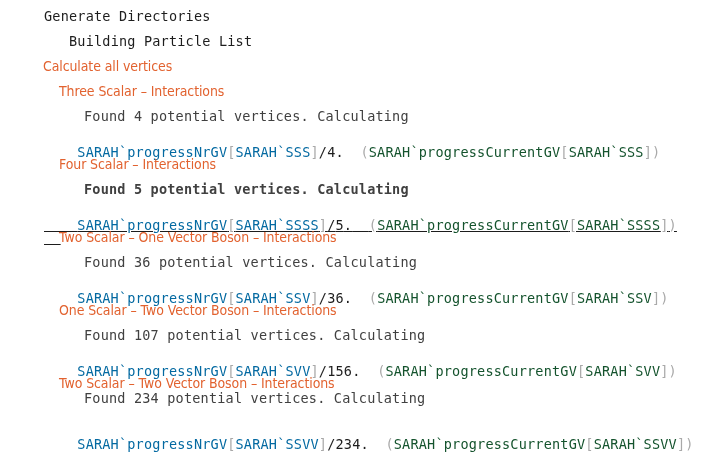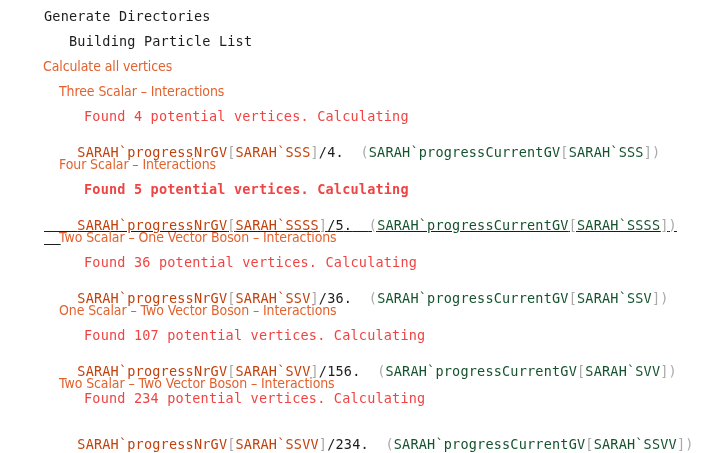--- a/index.html
+++ b/index.html
@@ -50,33 +50,33 @@
     transform: scaleX(0.93);
     transform-origin: left center;
   }
   .heading-1 {  }
   .heading-2 {  }
 
   
   .found-line {
     font-family: "DejaVu Sans Mono", "Liberation Mono", monospace;
     font-size: 13.5px;
-    color: #ef4444;
+    color: #404040;
     letter-spacing: 0.2px;
   }
 
   
   .expr-line {
     font-family: "DejaVu Sans Mono", "Liberation Mono", monospace;
     font-size: 13.5px;
     color: #1d1d1d;
     letter-spacing: 0.2px;
   }
 
-  .sym      { color: #c2410c; }
+  .sym      { color: #0369a1; }
   .brk      { color: #a9a9a9; }
   .paren    { color: #a9a9a9; }
   .gray     { color: #14532d; }
   .slashnum { color: #1d1d1d; }
   .dot      { color: #1d1d1d; }
   .sp       { display: inline; }
 </style>
 </head>
 <body>
 

